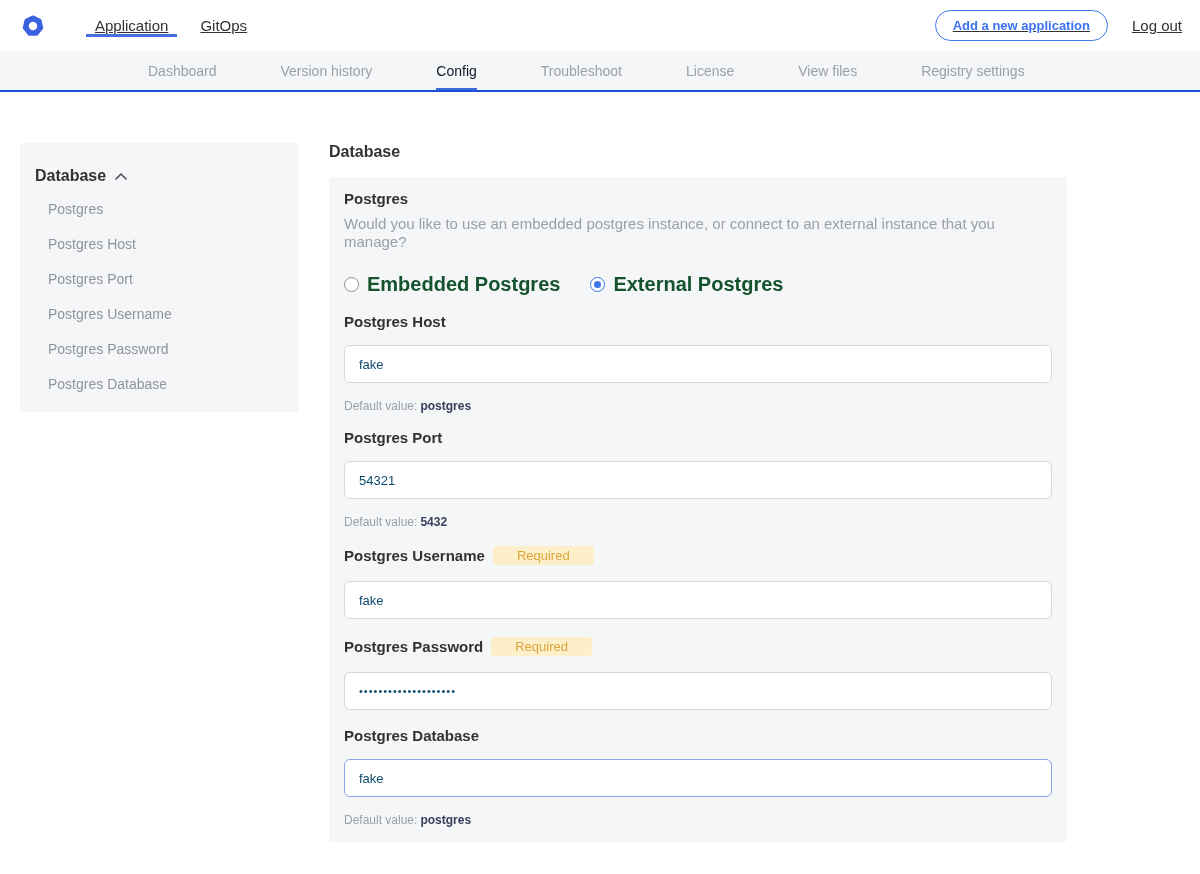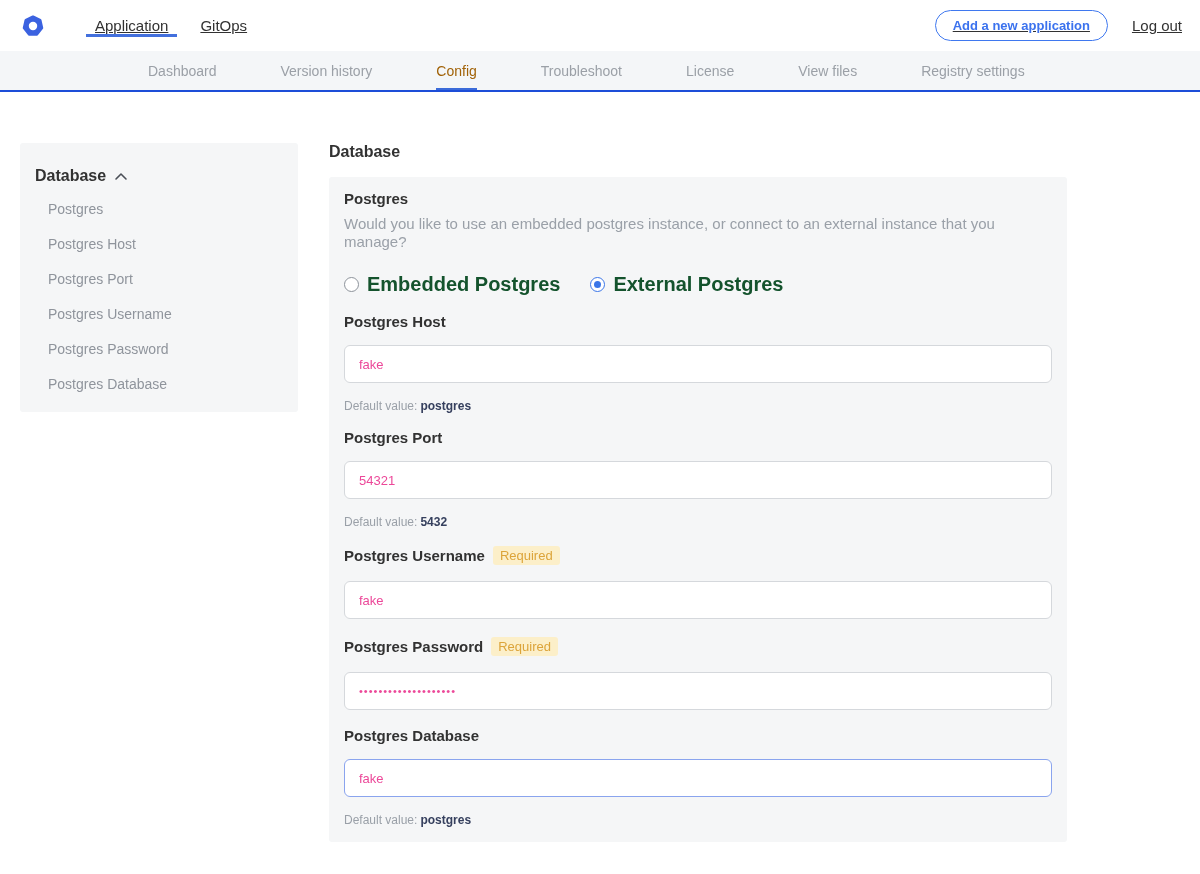--- a/index.html
+++ b/index.html
@@ -16,21 +16,21 @@
   .pill-btn { border:1.5px solid #3f78ef; color:#3b72ee; background:#fff; border-radius:16px;
     height:31px; padding:0 17px; font-size:13px; font-weight:bold; cursor:pointer;
     font-family:inherit; }
   .logout { font-size:15px; color:#323232; cursor:pointer; }
 
   
   .subnav { height:41px; background:#f4f6f8; border-bottom:2px solid #1d4ed8;
     display:flex; align-items:stretch; padding-left:148px; }
   .subnav-item { display:flex; align-items:center; margin-right:64px; font-size:14px;
     color:#9ba0a7; cursor:pointer; border-bottom:2px solid transparent; padding-top:2px; }
-  .subnav-item.active { color:#a16207; border-bottom-color:#3b6bd9; }
+  .subnav-item.active { color:#0f172a; border-bottom-color:#3b6bd9; }
 
   
   .content { display:flex; align-items:flex-start; padding-top:51px; }
   .sidebar { margin-left:20px; width:278px; background:#f5f6f7; border-radius:3px;
     padding:24px 0 10px 15px; }
   .side-group-title { display:flex; align-items:center; font-size:16px; font-weight:bold;
     color:#323232; cursor:pointer; margin-bottom:7px; }
   .side-group-title svg { margin-left:8px; }
   .side-item { padding-left:13px; line-height:35px; font-size:14px; color:#8f949c; cursor:pointer; }
 
@@ -46,24 +46,24 @@
   .radio-circle { width:15px; height:15px; border-radius:50%; border:1.5px solid #8d939b;
     background:#fff; margin-right:8px; position:relative; flex:none; }
   .radio-circle.selected { border-color:#3b76e8; }
   .radio-circle.selected::after { content:""; position:absolute; left:2.5px; top:2.5px;
     width:7px; height:7px; border-radius:50%; background:#3b76e8; }
   .radio-label { font-size:20px; font-weight:bold; color:#14532d; }
 
   .field-label { display:flex; align-items:center; margin-top:18px;
     font-size:15px; font-weight:bold; color:#323232; line-height:15px; }
   .required-badge { margin-left:8px; background:#fcefc9; color:#dca43a; font-size:13px;
-    font-weight:normal; padding:3px 7px; border-radius:3px; line-height:13px; }
+    font-weight:normal; padding:3px 24px; border-radius:3px; line-height:13px; }
   .text-input { display:block; width:100%; height:38px; margin-top:16px; background:#fff;
     border:1px solid #d5d8dc; border-radius:6px; padding:0 14px; font-size:13px;
-    color:#ec4899; font-family:inherit; outline:none; }
+    color:#0c4a6e; font-family:inherit; outline:none; }
   .text-input.focused { border:1.5px solid #8aa4ee; }
   .default-line { margin-top:17px; font-size:12px; color:#9aa0a8; line-height:12px; }
   .default-line b { color:#36405e; margin-left:3px; }
 
   .save-btn { margin-top:44px; margin-bottom:17px; height:30px; padding:0 17px;
     background:#3e5fd8; color:#fff; border:none; border-radius:4px; font-size:13px;
     font-weight:bold; cursor:pointer; font-family:inherit; }
 </style>
 </head>
 <body>

